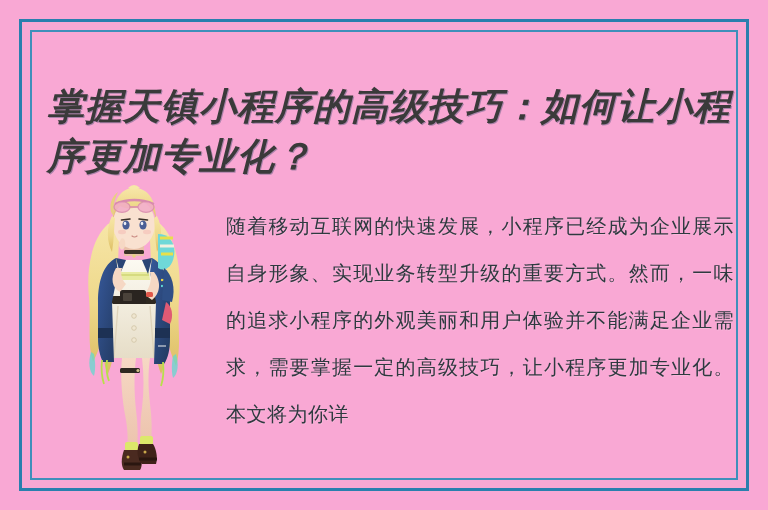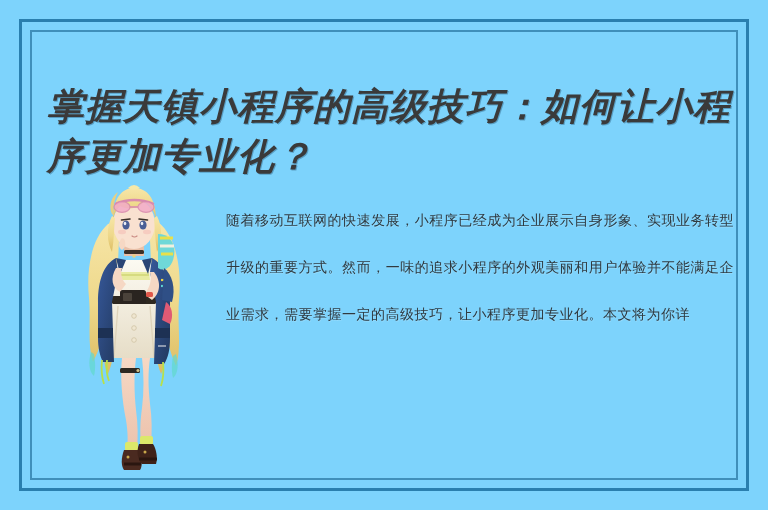--- a/index.html
+++ b/index.html
@@ -10,21 +10,21 @@
     width: 768px;
     height: 510px;
     overflow: hidden;
     font-family: "Liberation Sans", sans-serif;
   }
 
   #banner {
     position: relative;
     width: 768px;
     height: 510px;
-    background: #7dd3fc;
+    background: #f9a8d4;
     overflow: hidden;
   }
 
   
   .frame-outer {
     position: absolute;
     left: 19px;
     top: 19px;
     width: 730px;
     height: 472px;
@@ -61,21 +61,21 @@
   }
 
   
   #body-text {
     position: absolute;
     left: 226px;
     top: 183px;
     width: 508px;
     color: #2f3a40;
     font-family: "DejaVu Sans", "Liberation Sans", sans-serif;
-    font-size: 14px;
+    font-size: 20px;
     line-height: 47px;
     letter-spacing: 0.5px;
     text-align: justify;
     text-shadow: 0.5px 0.5px 0 rgba(255,255,255,0.18);
   }
 
   
   #character {
     position: absolute;
     left: 58px;

